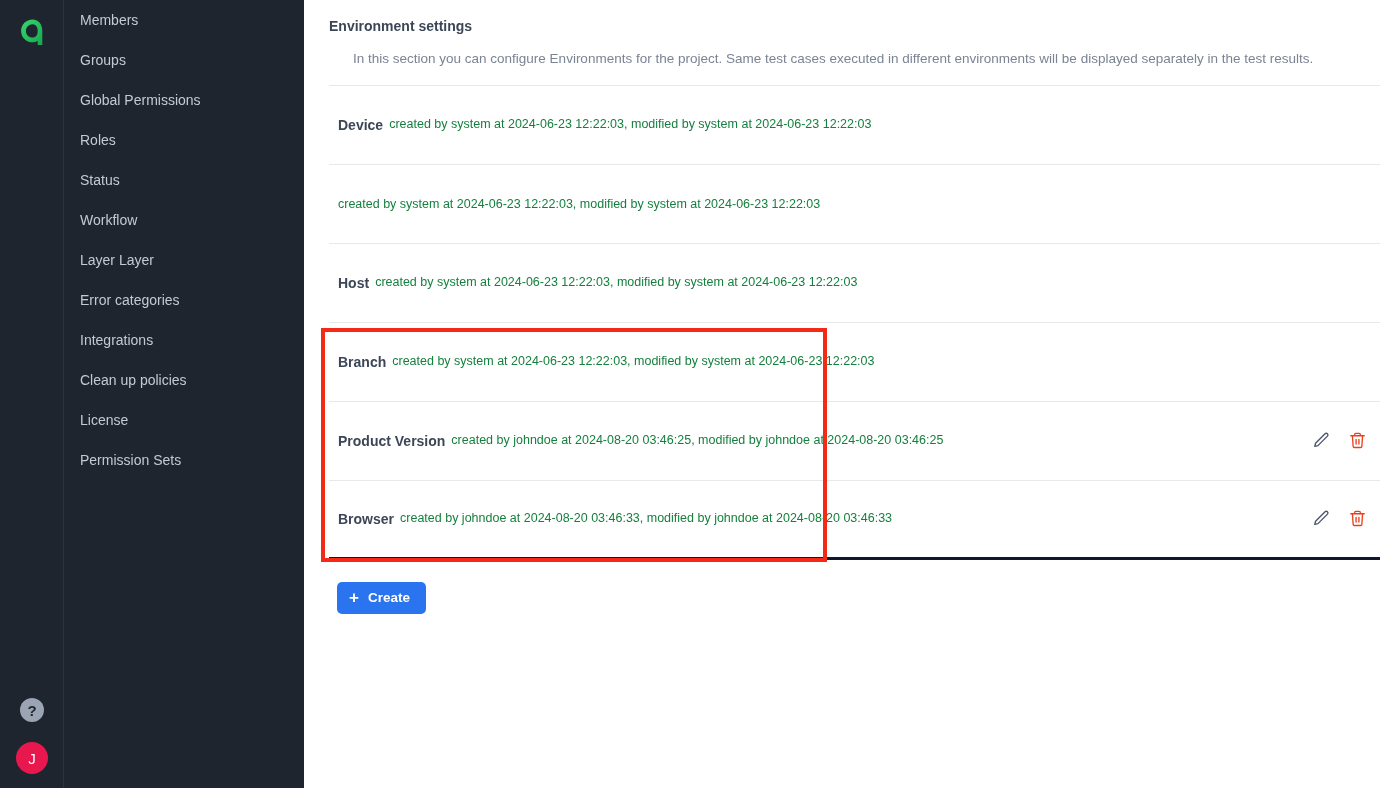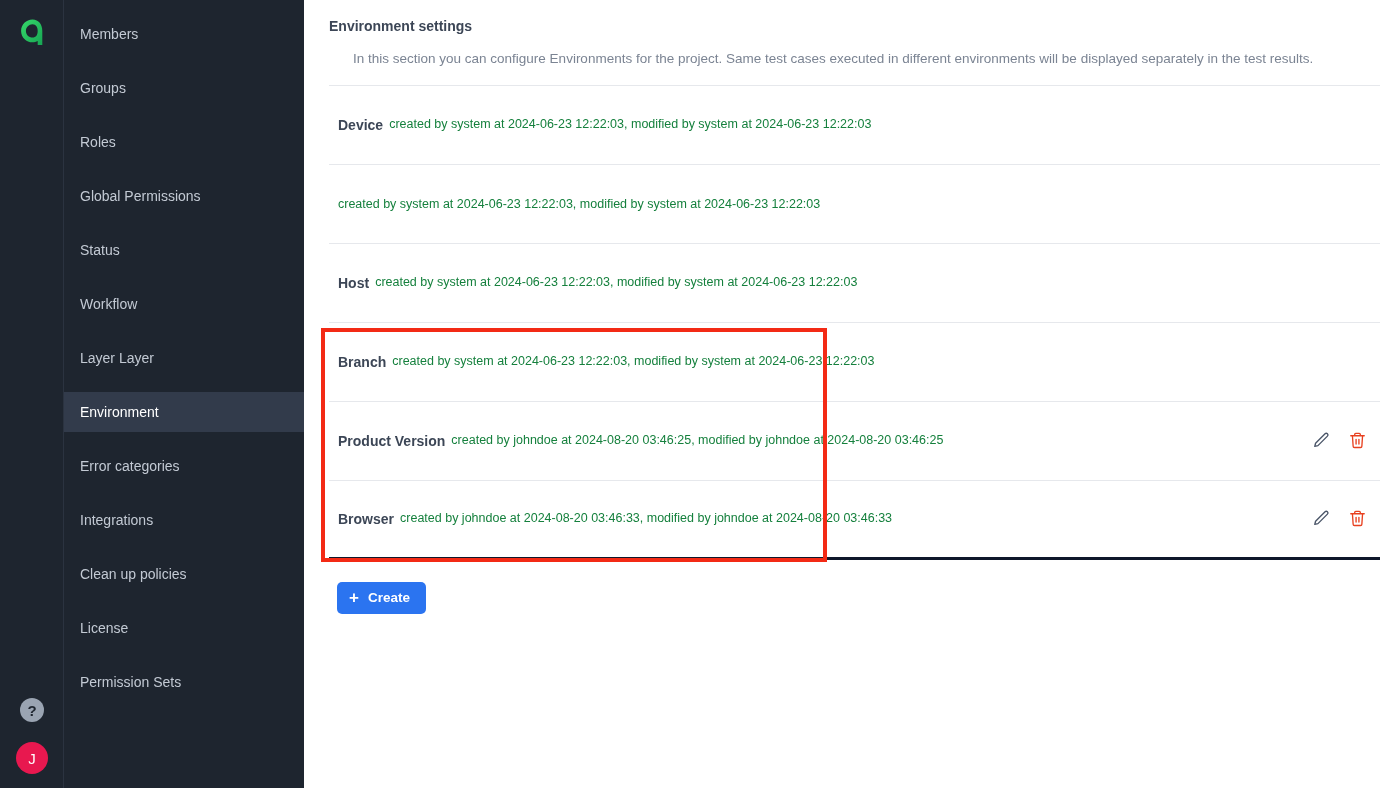--- a/index.html
+++ b/index.html
@@ -42,21 +42,21 @@
   .nav {
     width: 240px; flex: 0 0 240px; height: 788px;
     background: #1e252f;
     padding-top: 0;
     overflow: hidden;
   }
   .nav-item {
     height: 40px; display: flex; align-items: center;
     padding-left: 16px;
     color: #c3cad4; font-size: 14px;
-    cursor: pointer; white-space: nowrap; margin-top: 14px;
+    cursor: pointer; white-space: nowrap;
   }
   .nav-item.active { background: #323b4b; color: #ffffff; }
 
   
   .main {
     flex: 1 1 auto; height: 788px; background: #ffffff;
     padding: 0 20px 0 25px;
     overflow: hidden; position: relative;
   }
   .page-title {
@@ -131,36 +131,33 @@
   </div>
 
   <nav class="nav" id="nav-list">
       <div class="nav-item">
         <span>Members</span>
       </div>
       <div class="nav-item">
         <span>Groups</span>
       </div>
       <div class="nav-item">
+        <span>Global Permissions</span>
+      </div>
+      <div class="nav-item">
         <span>Roles</span>
       </div>
       <div class="nav-item">
-        <span>Global Permissions</span>
-      </div>
-      <div class="nav-item">
         <span>Status</span>
       </div>
       <div class="nav-item">
         <span>Workflow</span>
       </div>
       <div class="nav-item">
         <span>Layer Layer</span>
-      </div>
-      <div class="nav-item active">
-        <span>Environment</span>
       </div>
       <div class="nav-item">
         <span>Error categories</span>
       </div>
       <div class="nav-item">
         <span>Integrations</span>
       </div>
       <div class="nav-item">
         <span>Clean up policies</span>
       </div>

